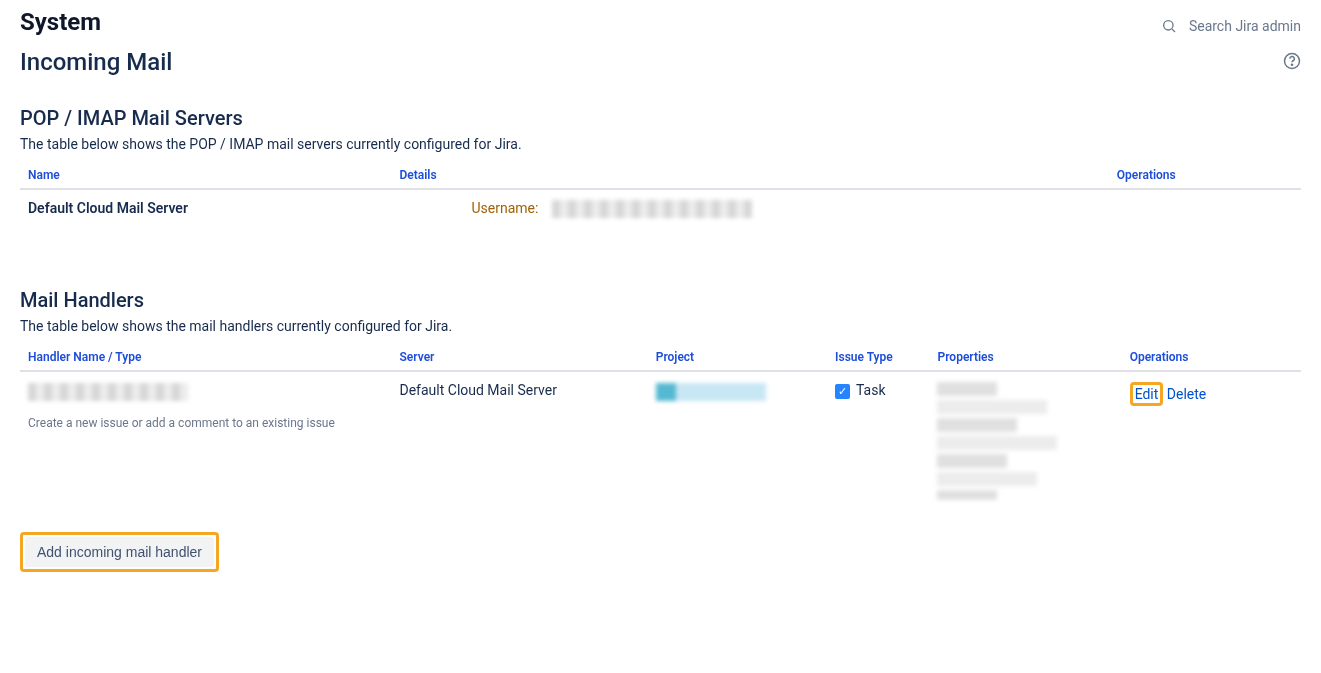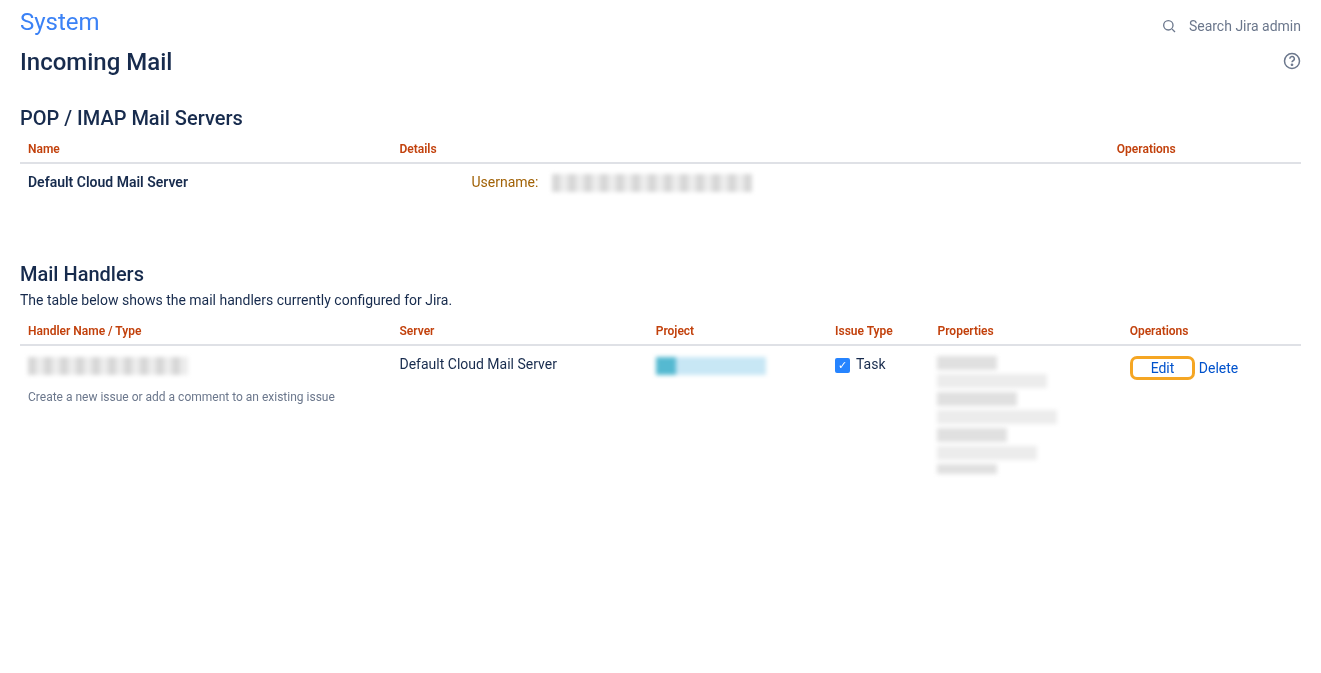--- a/index.html
+++ b/index.html
@@ -11,23 +11,23 @@
     background: #fff;
     font-size: 14px;
   }
   .header-row {
     display: flex;
     justify-content: space-between;
     align-items: center;
   }
   h1.system {
     font-size: 24px;
-    font-weight: 400;
+    font-weight: 700;
     margin: 0 0 8px 0;
-    color: #3b82f6;
+    color: #0f172a;
   }
   .search-link {
     color: #6B778C;
     font-size: 14px;
     display: flex;
     align-items: center;
     gap: 12px;
     cursor: pointer;
   }
   .sub-header-row {
@@ -61,21 +61,21 @@
   .section-servers { margin-top: 30px; }
   .section-handlers { margin-top: 60px; }
   table {
     width: 100%;
     border-collapse: collapse;
   }
   thead th {
     text-align: left;
     font-weight: 600;
     font-size: 12px;
-    color: #c2410c;
+    color: #1d4ed8;
     padding: 6px 8px;
     border-bottom: 2px solid #DFE1E6;
   }
   tbody td {
     padding: 10px 8px;
     vertical-align: top;
     font-size: 14px;
     color: #172B4D;
   }
   .bold { font-weight: 600; }
@@ -88,21 +88,21 @@
     color: #42526E;
     font-size: 14px;
     cursor: pointer;
   }
   .highlight-box {
     display: inline-block;
     border: 3px solid #F5A623;
     border-radius: 4px;
     padding: 2px;
   }
-  .highlight-box.small { padding: 1px 18px; border-radius: 7px; }
+  .highlight-box.small { padding: 1px 2px; }
   .link { color: #0052CC; cursor: pointer; }
   .blur-strip {
     display: inline-block;
     height: 18px;
     width: 200px;
     background: repeating-linear-gradient(90deg, #d7d7d7 0 8px, #ececec 8px 16px);
     filter: blur(2px);
     vertical-align: middle;
   }
   .blur-strip.sm { width: 160px; }
@@ -165,20 +165,21 @@
     <svg width="18" height="18" viewBox="0 0 24 24" fill="none" stroke="currentColor" stroke-width="2">
         <circle cx="12" cy="12" r="10"></circle>
         <path d="M9.1 9a3 3 0 1 1 4.3 2.7c-.9.5-1.4 1-1.4 2"></path>
         <circle cx="12" cy="17" r="0.8" fill="currentColor"></circle>
       </svg>
   </span>
 </div>
 
 <div class="section-servers">
   <h3 class="section-title">POP / IMAP Mail Servers</h3>
+  <p class="section-desc">The table below shows the POP / IMAP mail servers currently configured for Jira.</p>
 
   <table>
     <colgroup>
         <col style="width:29%">
         <col style="width:56%">
         <col style="width:15%">
       </colgroup>
     <thead>
       <tr>
         <th>Name</th>
@@ -242,13 +243,18 @@
         <td class="ops-cell">
           <span class="highlight-box small">
             <span class="link">Edit</span>
           </span>
           <span class="link">Delete</span>
         </td>
       </tr>
     </tbody>
   </table>
 
+  <div class="gap-top-lg">
+    <span class="highlight-box">
+      <button class="btn">Add incoming mail handler</button>
+    </span>
+  </div>
 </div>
 
 </body></html>

